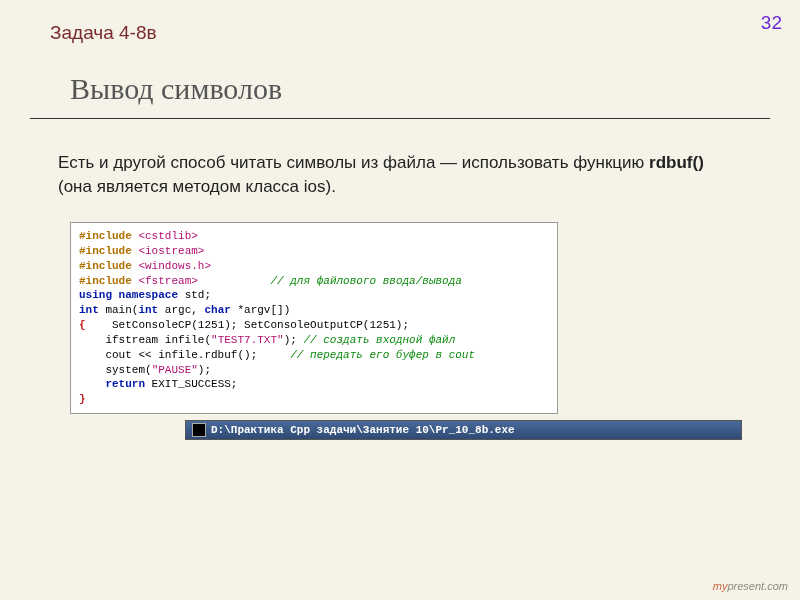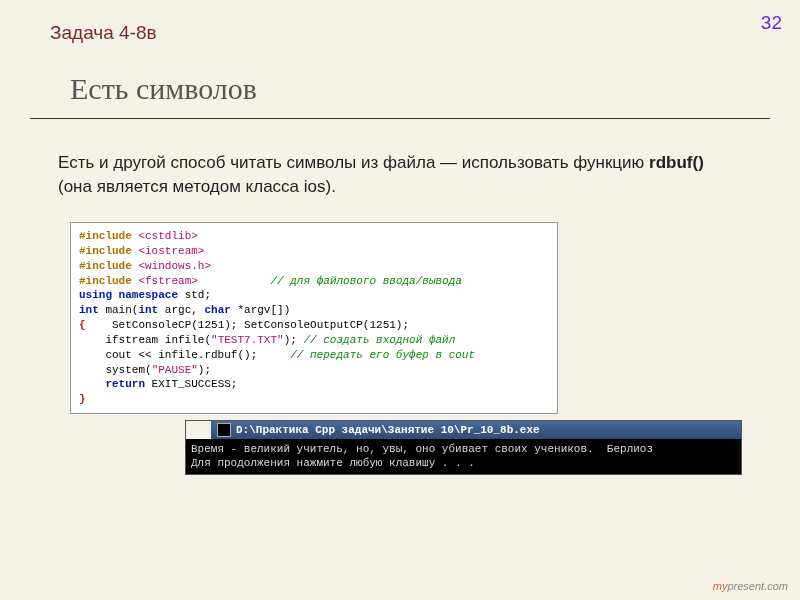--- a/index.html
+++ b/index.html
@@ -81,21 +81,20 @@
     font-size: 11px;
   }
   .console-title {
     background: linear-gradient(#4a6a9a, #2f4a74);
     color: #fff;
     font-weight: bold;
     padding: 2px 6px;
     display: flex;
     align-items: center;
     gap: 5px;
-    margin-left: 25px;
   }
   .console-title .cicon {
     width: 12px;
     height: 12px;
     background: #000;
     border: 1px solid #aaa;
     display: inline-block;
   }
   .console-body {
     background: #000;
@@ -113,21 +112,21 @@
     color: #8a8a80;
     text-align: center;
   }
   .watermark .red { color: #cc6640; }
 </style>
 </head>
 <body>
 
 <div class="page-number">32</div>
 <div class="task-label">Задача 4-8в</div>
-<div class="title">Есть символов</div>
+<div class="title">Вывод символов</div>
 <div class="hr-line"></div>
 
 <div class="body-text">
   <span>Есть и другой способ читать символы из файла — использовать функцию </span><b>rdbuf()</b><span> (она является методом класса ios).</span>
 </div>
 
 <div class="code-box"><span class="pp">#include </span><span class="inc">&lt;cstdlib&gt;</span>
 <span class="pp">#include </span><span class="inc">&lt;iostream&gt;</span>
 <span class="pp">#include </span><span class="inc">&lt;windows.h&gt;</span>
 <span class="pp">#include </span><span class="inc">&lt;fstream&gt;</span>           <span class="cmt">// для файлового ввода/вывода</span>
@@ -138,19 +137,17 @@
 <span>    cout &lt;&lt; infile.rdbuf();     </span><span class="cmt">// передать его буфер в cout</span>
 <span>    system(</span><span class="str">"PAUSE"</span><span>);</span>
 <span class="kw">    return</span><span> EXIT_SUCCESS;</span>
 <span class="br">}</span></div>
 
 <div class="console-frame">
   <div class="console-title">
     <span class="cicon"></span>
     <span>D:\Практика Cpp задачи\Занятие 10\Pr_10_8b.exe</span>
   </div>
-  <div class="console-body"><span>Время - великий учитель, но, увы, оно убивает своих учеников.  Берлиоз</span>
-<span>Для продолжения нажмите любую клавишу . . .</span></div>
 </div>
 
 <div class="watermark">
   <span class="red">my</span><span>present.com</span>
 </div>
 
 </body></html>

